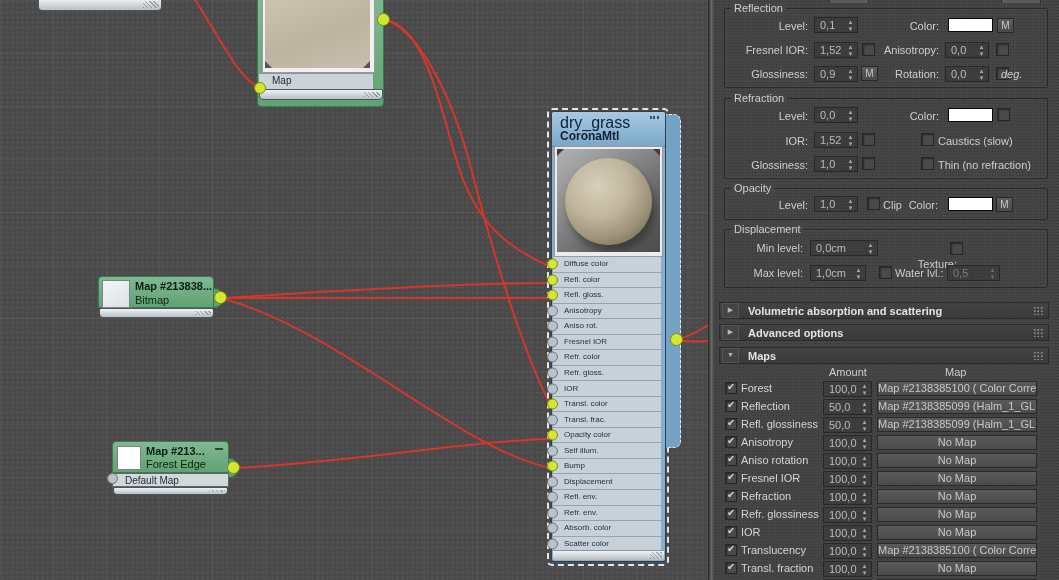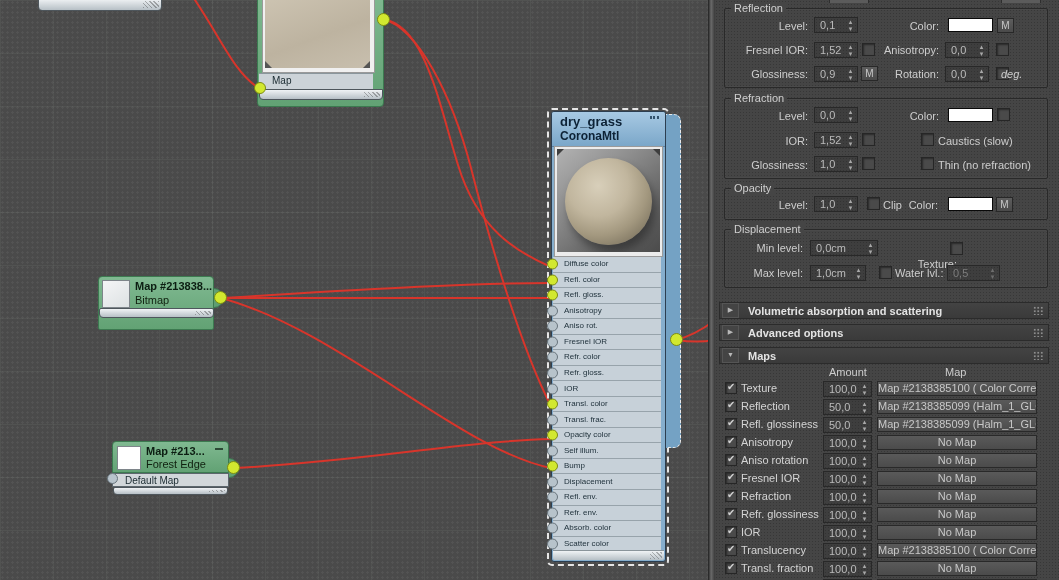--- a/index.html
+++ b/index.html
@@ -35,21 +35,21 @@
   
   .sel{position:absolute;left:547px;top:108px;width:122px;height:458px;
     border:2px dashed #e6e6e6;border-radius:5px;box-sizing:border-box;}
   .cn-tab{position:absolute;left:664px;top:114px;width:17px;height:334px;background:#74a2c4;
     border:1px dashed #e9e9e9;border-left:none;border-radius:0 7px 7px 0;box-sizing:border-box;}
   .corona{position:absolute;left:551px;top:111px;width:115px;height:451px;background:#86aecd;
     border:1px solid #2c3e50;border-radius:3px;box-sizing:border-box;}
   .cn-header{position:absolute;left:0;top:0;right:0;height:34px;
     background:linear-gradient(#a7c9e3,#7ba7c9);border-bottom:1px solid #5d80a0;
     border-radius:2px 2px 0 0;}
-  .cn-title{position:absolute;left:8px;top:2px;font-size:13px;font-weight:bold;color:#0d2236;}
+  .cn-title{position:absolute;left:8px;top:2px;font-size:16px;font-weight:normal;color:#0d2236;}
   .cn-sub{position:absolute;left:8px;top:17px;font-size:12px;font-weight:bold;color:#0d2236;}
   .dots-icon{position:absolute;right:6px;top:4px;width:9px;height:3px;
     background:repeating-linear-gradient(90deg,#33536d 0 2px,transparent 2px 3.5px);}
   .cn-preview{position:absolute;left:2px;top:34px;width:109px;height:111px;background:#ececec;
     border:1px solid #9a9a9a;box-sizing:border-box;padding:2px;}
   .pv-inner{position:relative;width:103px;height:103px;overflow:hidden;
     background:linear-gradient(140deg,#b2b2b2,#8e8e8e 35%,#5f5f5f 75%,#4b4b4b);}
   .pv-inner::before,.pv-inner::after{content:"";position:absolute;top:0;
     border-top:7px solid #3e3e3e;}
   .pv-inner::before{left:0;border-right:7px solid transparent;}
@@ -140,21 +140,21 @@
     </div>
     <div style="position:absolute;left:1px;top:82px;width:114px;height:15px;background:#ccd3d8;border-top:1px solid #8a969c;">
       <span class="ntitle" style="left:13px;top:1px;font-weight:normal;font-size:10px;color:#1a2a30;">Map</span>
     </div>
     <div class="nfooter" style="left:1px;top:98px;width:124px;height:11px;border-radius:0 0 4px 4px;"></div>
   </div>
   <div class="socket connected" style="left:254px;top:82px;"></div>
   <div class="osocket" style="left:377px;top:13px;"></div>
 
   <div class="bulge" style="left:204px;top:288px;"></div>
-  <div class="gnode" style="left:98px;top:276px;width:116px;height:54px;border-radius:4px 4px 2px 2px;">
+  <div class="gnode" style="left:98px;top:276px;width:116px;height:32px;border-radius:4px 4px 2px 2px;">
     <div class="thumb" style="left:3px;top:3px;width:28px;height:28px;"></div>
     <div class="ntitle" style="left:36px;top:3px;">Map #213838...</div>
     <div class="nsub" style="left:36px;top:17px;">Bitmap</div>
   </div>
   <div class="nfooter" style="left:99px;top:308px;width:115px;height:10px;"></div>
   <div class="osocket" style="left:214px;top:291px;"></div>
 
   <div class="bulge" style="left:219px;top:458px;"></div>
   <div class="gnode" style="left:112px;top:441px;width:117px;height:32px;border-radius:4px 4px 0 0;">
     <div class="thumb" style="left:4px;top:4px;width:24px;height:24px;background:#ffffff;"></div>
@@ -402,21 +402,21 @@
     <span class="rtitle">Maps</span>
     <span class="grip"></span>
   </div>
 
   <div class="maps-head" style="left:829px;top:366px;">Amount</div>
   <div class="maps-head" style="left:945px;top:366px;">Map</div>
   <div class="maps-rows">
 
       <div class="mrow">
         <span class="cb checked"></span>
-        <span class="mlabel">Texture</span>
+        <span class="mlabel">Forest</span>
         <span class="fld mamount">
           <span>100,0</span>
           <span class="spin"></span>
         </span>
         <span class="mapbtn">Map #2138385100  ( Color Correction )</span>
       </div>
 
       <div class="mrow">
         <span class="cb checked"></span>
         <span class="mlabel">Reflection</span>

